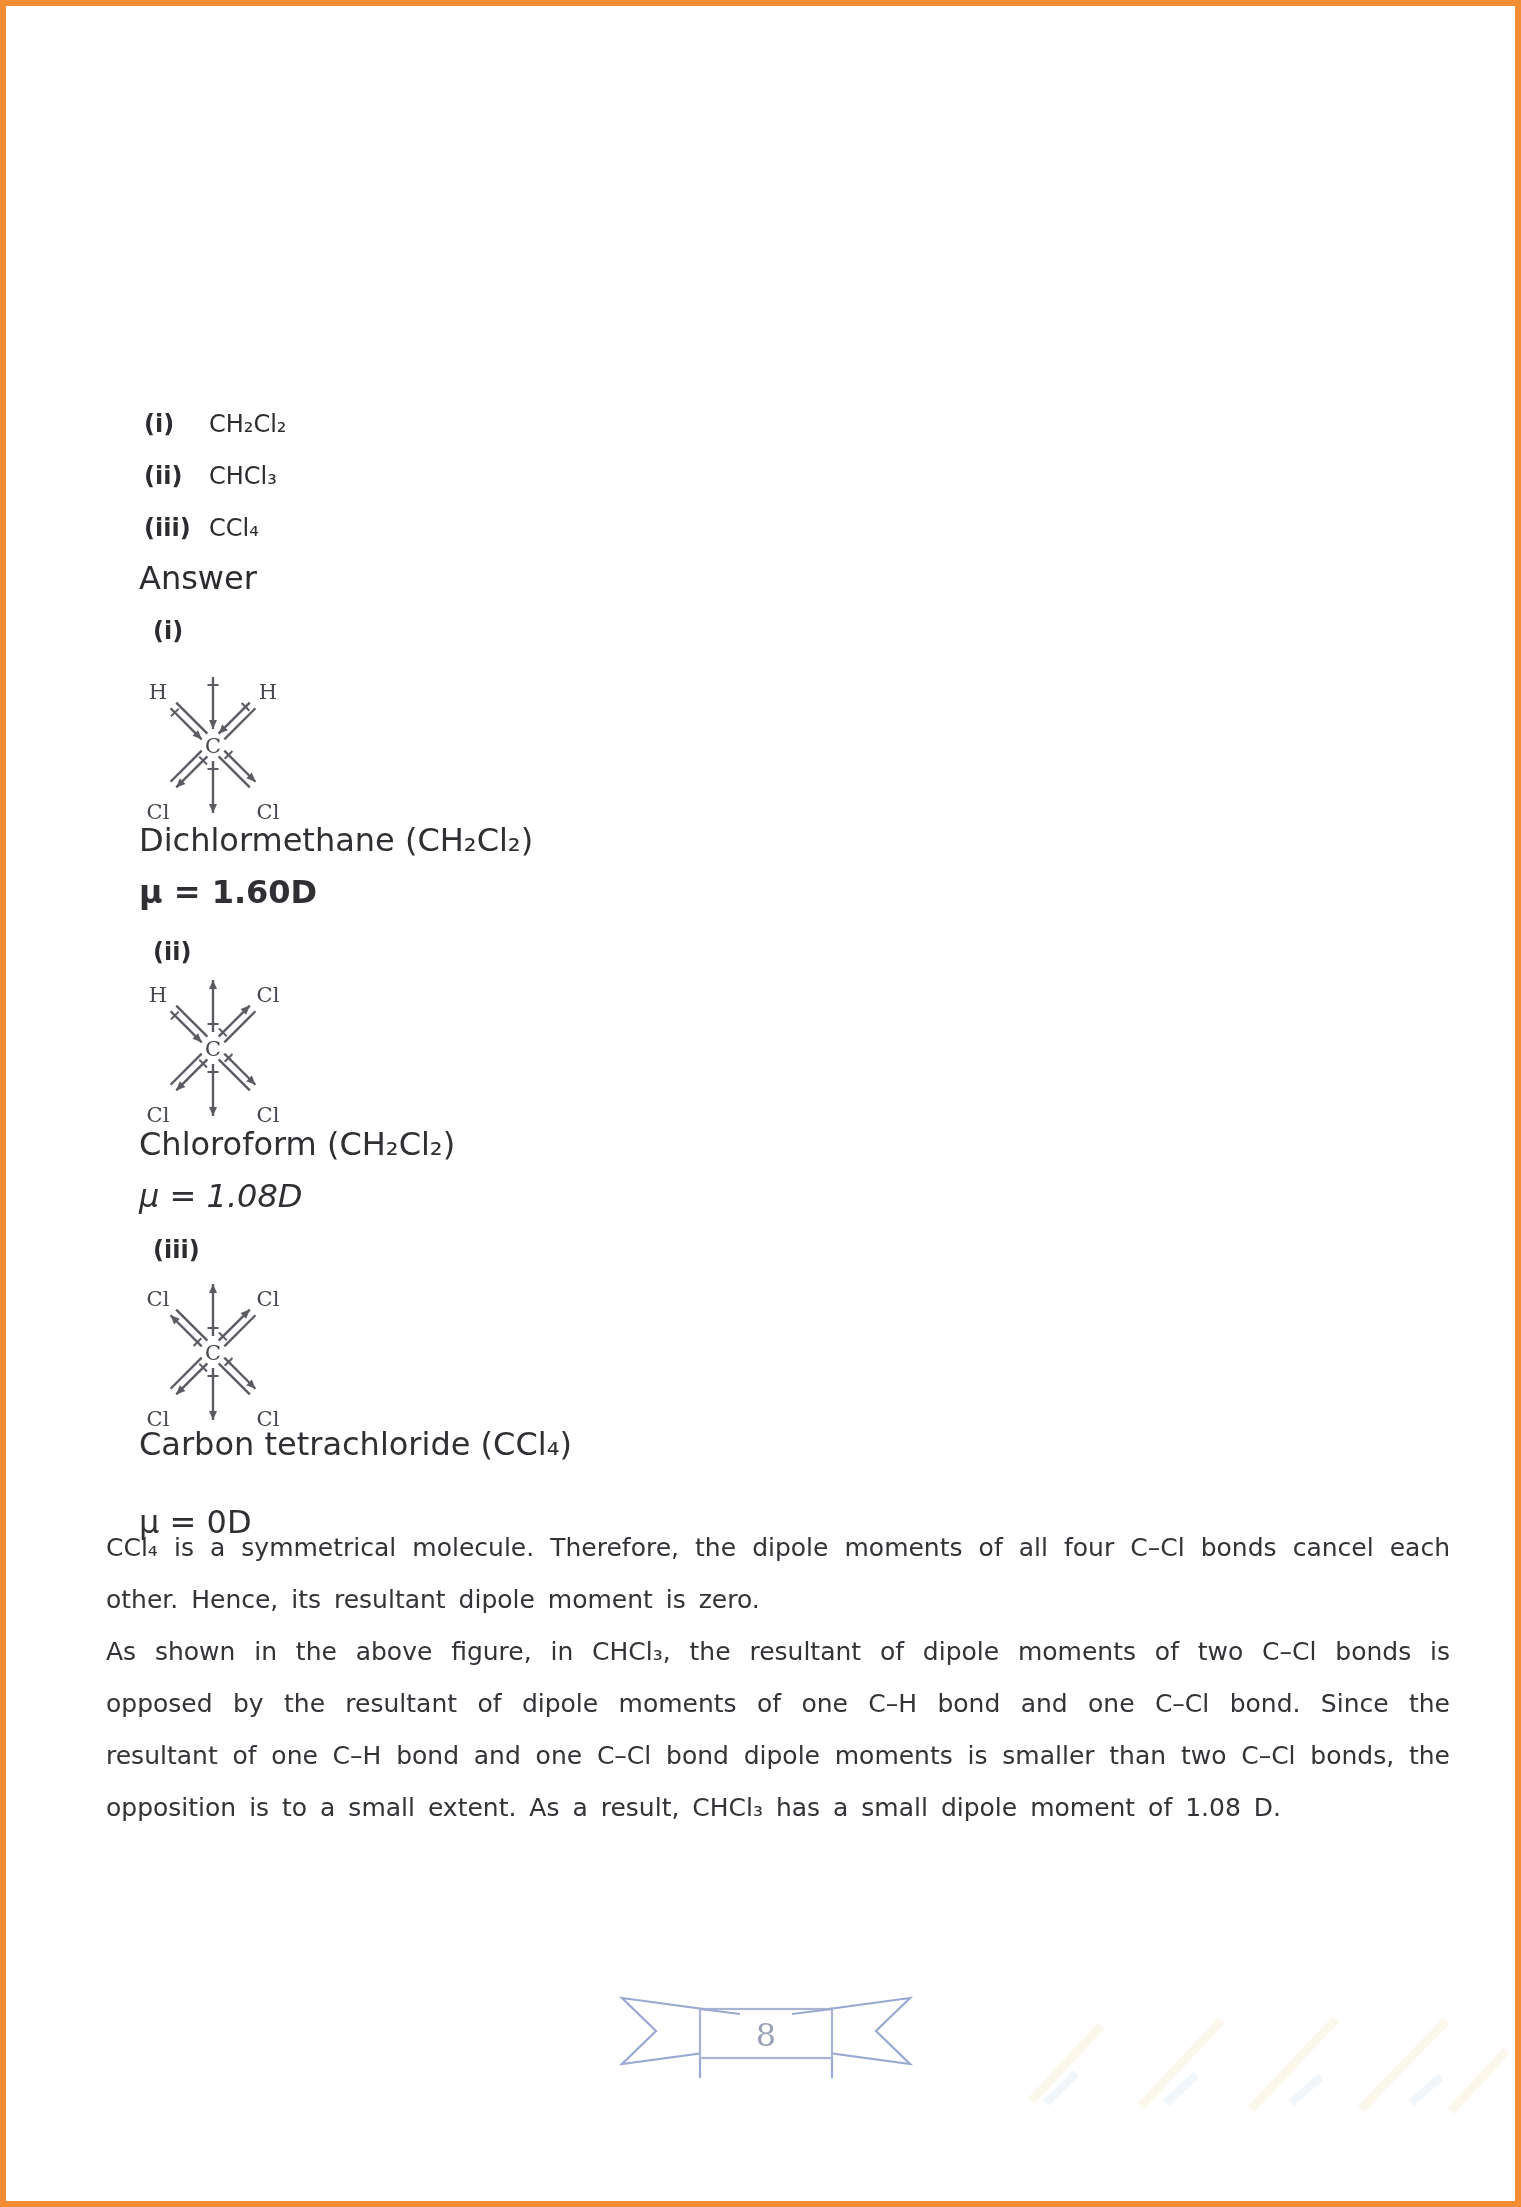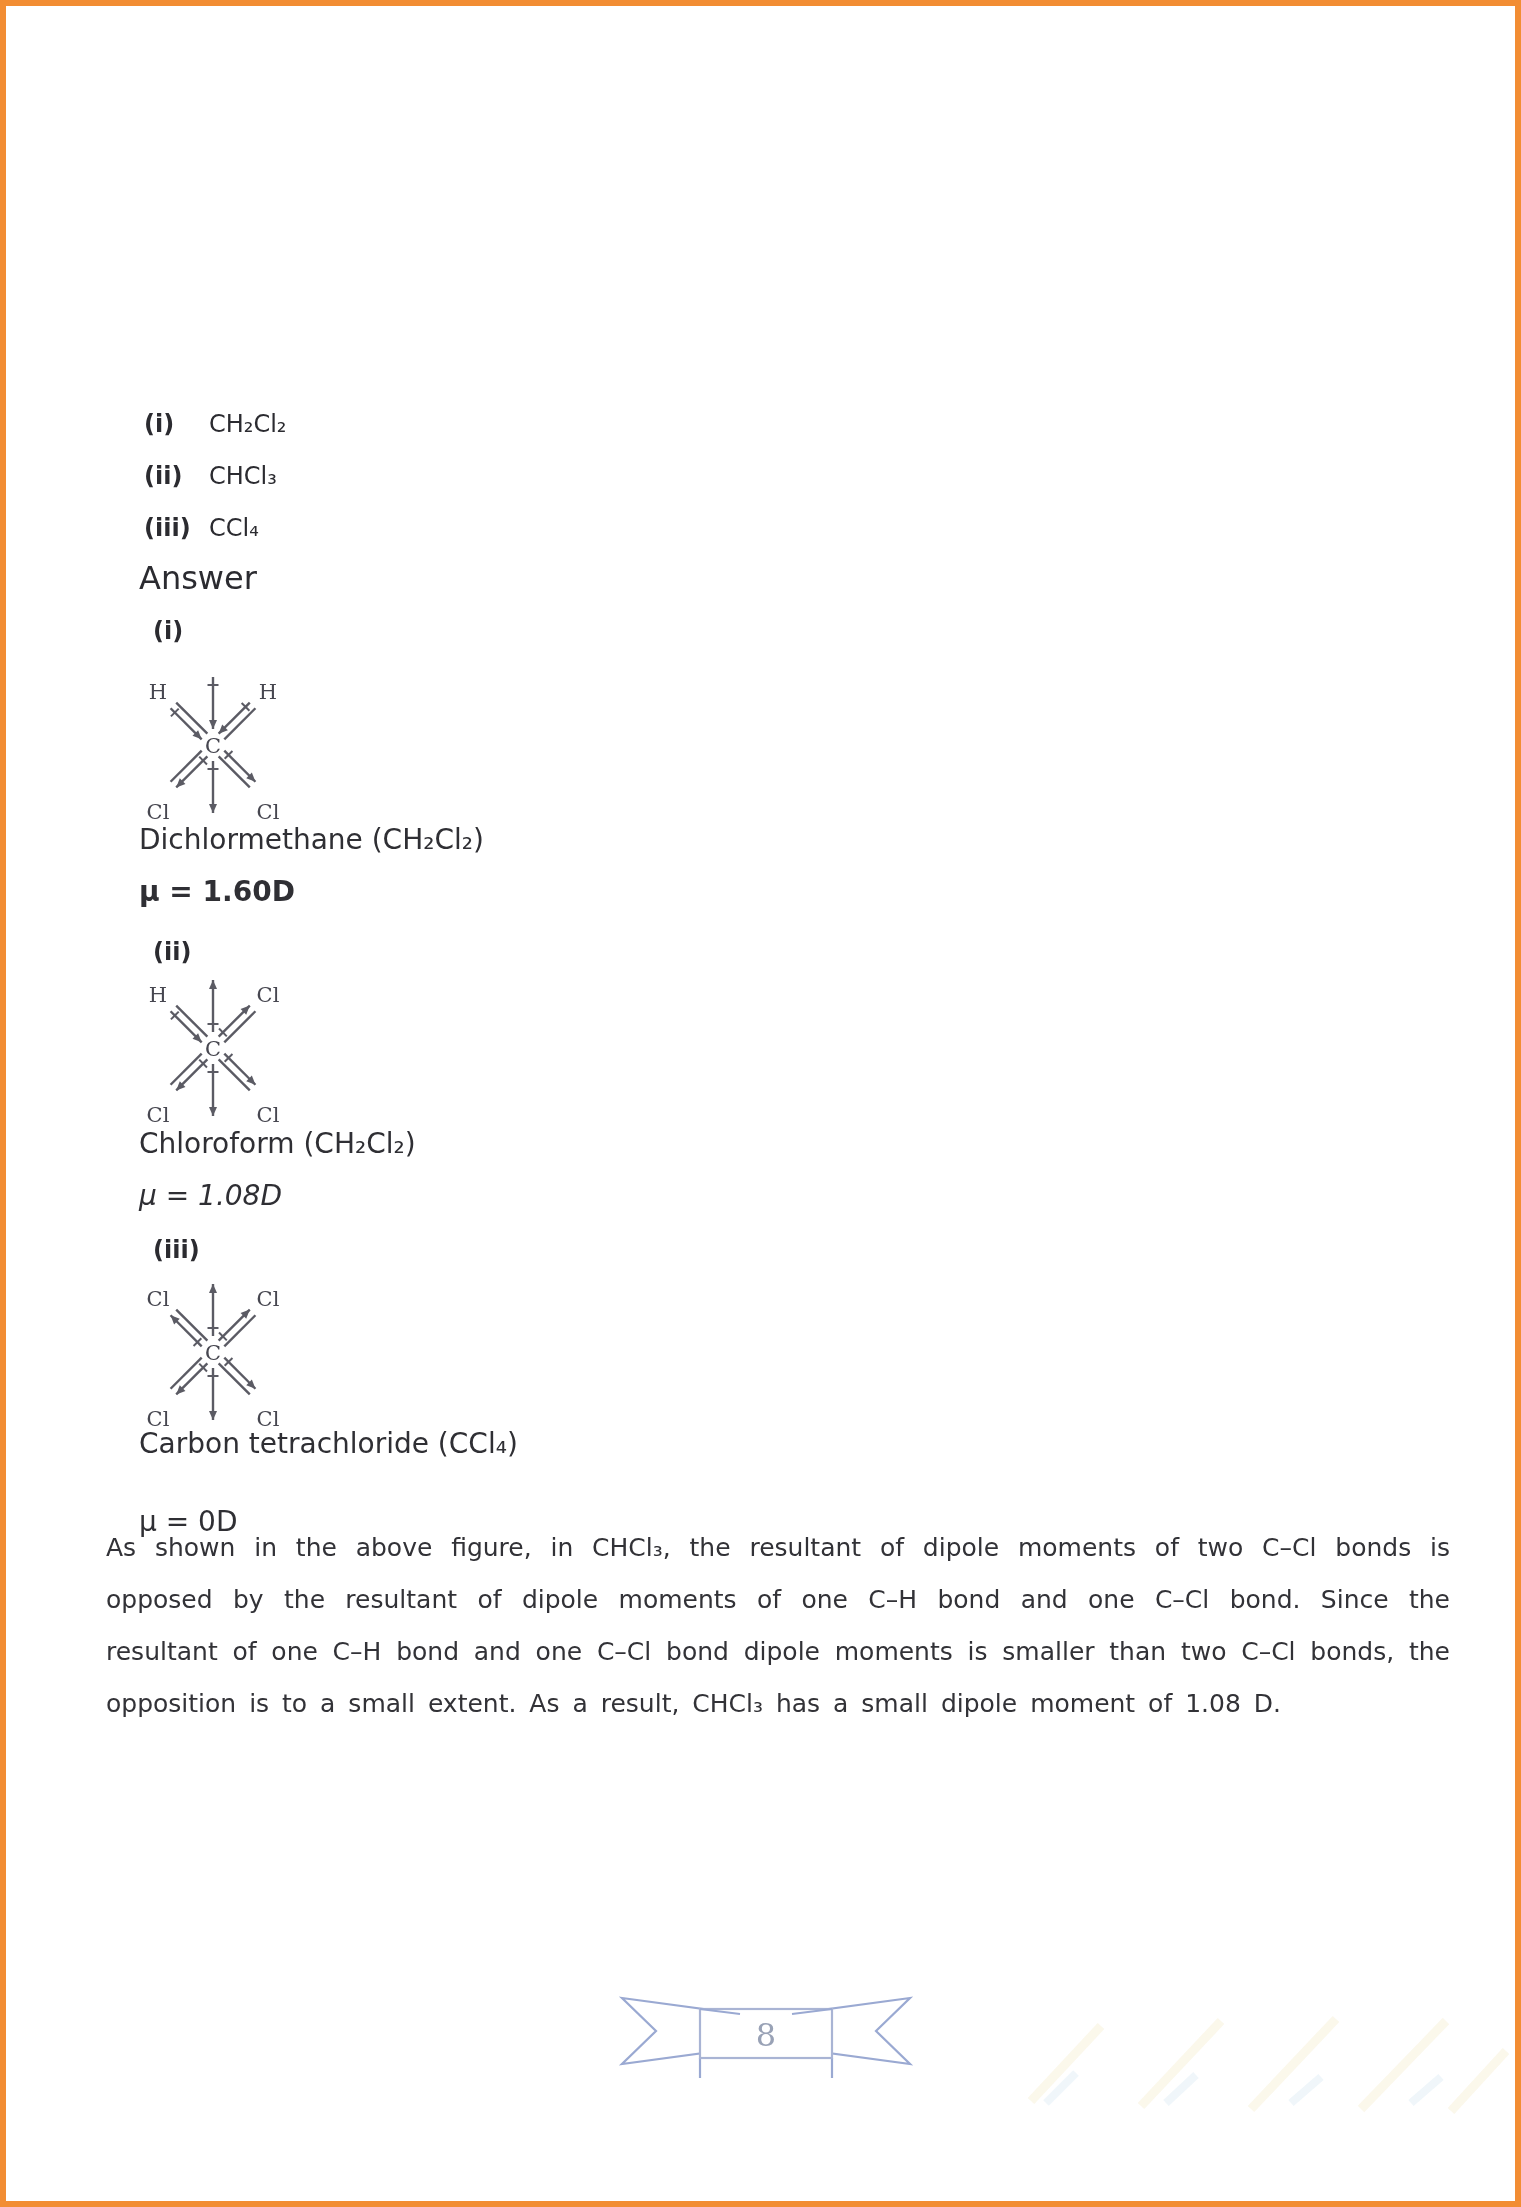--- a/index.html
+++ b/index.html
@@ -23,21 +23,21 @@
   }
   .qmarker{font-weight:700;width:65px;flex:0 0 65px;}
   .qformula{font-weight:400;}
   .answer-label{
     left:133px;font-size:32px;line-height:52px;color:#2b2b30;
   }
   .sec-marker{
     left:147px;font-size:24px;line-height:52px;font-weight:700;color:#2b2b30;
   }
   .mol-name,.mu-line{
-    left:133px;font-size:28px;line-height:52px;color:#2f2f34;
+    left:133px;font-size:32px;line-height:52px;color:#2f2f34;
   }
   .diagram{left:137px;width:140px;height:152px;}
   .paras{
     left:100px;width:1344px;
     font-size:25px;line-height:52px;
     word-spacing:5px;
     color:#323237;
   }
   .paras p{margin:0;text-align:justify;}
   .ribbon{left:608px;top:1986px;}
@@ -157,20 +157,21 @@
       <text x="15" y="30" text-anchor="middle" font-family="&quot;DejaVu Serif&quot;, serif" font-size="21" fill="#474750">Cl</text>
       <text x="125" y="30" text-anchor="middle" font-family="&quot;DejaVu Serif&quot;, serif" font-size="21" fill="#474750">Cl</text>
       <text x="70" y="84" text-anchor="middle" font-family="&quot;DejaVu Serif&quot;, serif" font-size="21" fill="#474750">C</text>
       <text x="15" y="150" text-anchor="middle" font-family="&quot;DejaVu Serif&quot;, serif" font-size="21" fill="#474750">Cl</text>
       <text x="125" y="150" text-anchor="middle" font-family="&quot;DejaVu Serif&quot;, serif" font-size="21" fill="#474750">Cl</text>
     </svg>
   <div class="abs mol-name" style="top:1412px;">Carbon tetrachloride (CCl₄)</div>
   <div class="abs mu-line" style="top:1490px;">μ = 0D</div>
 
   <div class="abs paras" style="top:1516px;">
+    <p>CCl₄ is a symmetrical molecule. Therefore, the dipole moments of all four C–Cl bonds cancel each other. Hence, its resultant dipole moment is zero.</p>
     <p>As shown in the above figure, in CHCl₃, the resultant of dipole moments of two C–Cl bonds is opposed by the resultant of dipole moments of one C–H bond and one C–Cl bond. Since the resultant of one C–H bond and one C–Cl bond dipole moments is smaller than two C–Cl bonds, the opposition is to a small extent. As a result, CHCl₃ has a small dipole moment of 1.08 D.</p>
   </div>
 
   <svg class="abs watermark" width="520" height="130">
     <g stroke="#f6eed2" stroke-width="9" fill="none" opacity="0.8">
       <path d="M40 110 L110 35"></path>
         <path d="M150 115 L230 30"></path>
         <path d="M260 118 L345 28"></path>
         <path d="M370 118 L455 30"></path>
         <path d="M460 120 L515 60"></path>

